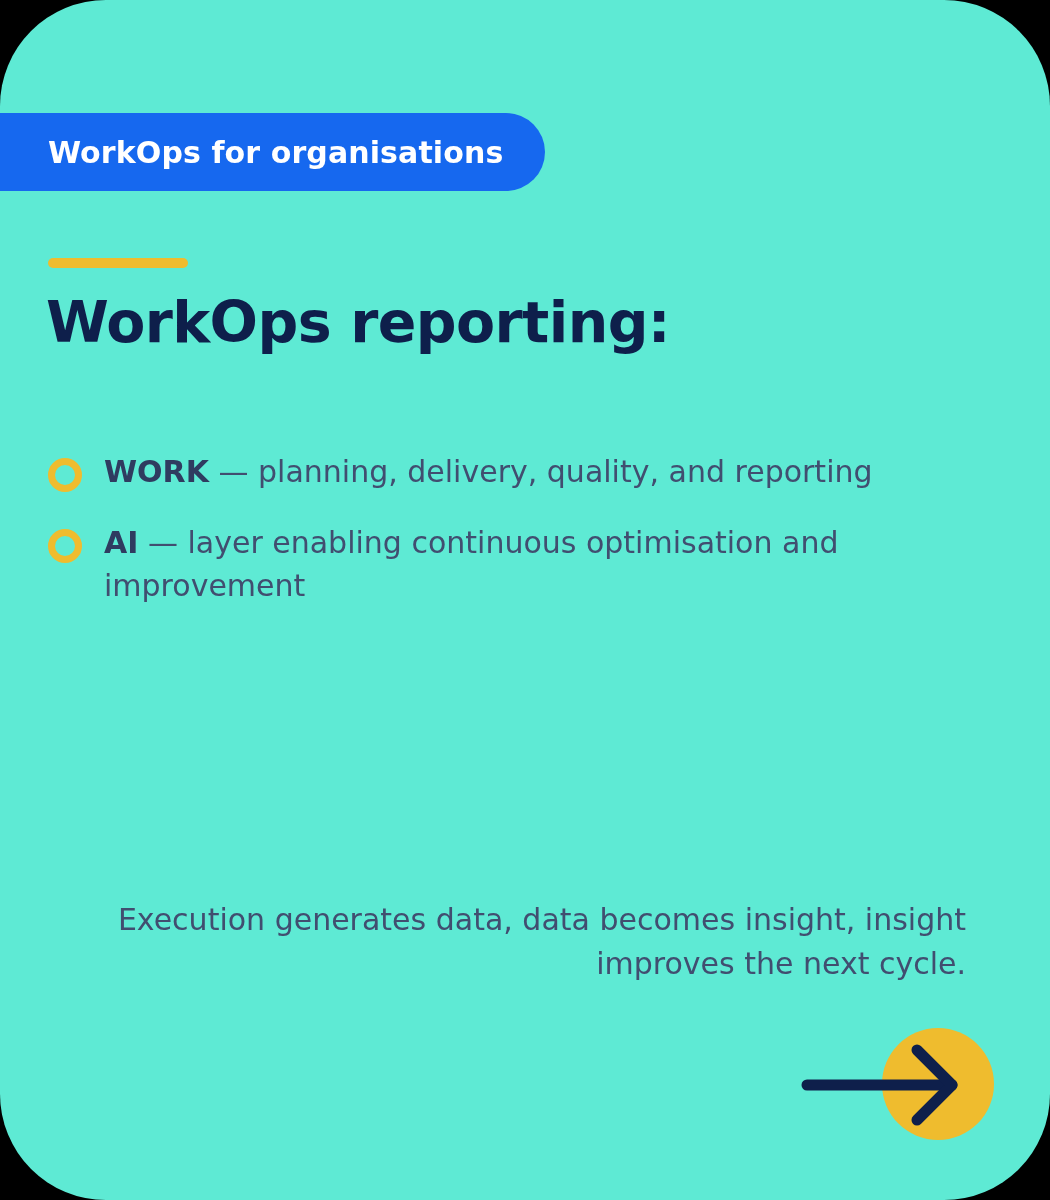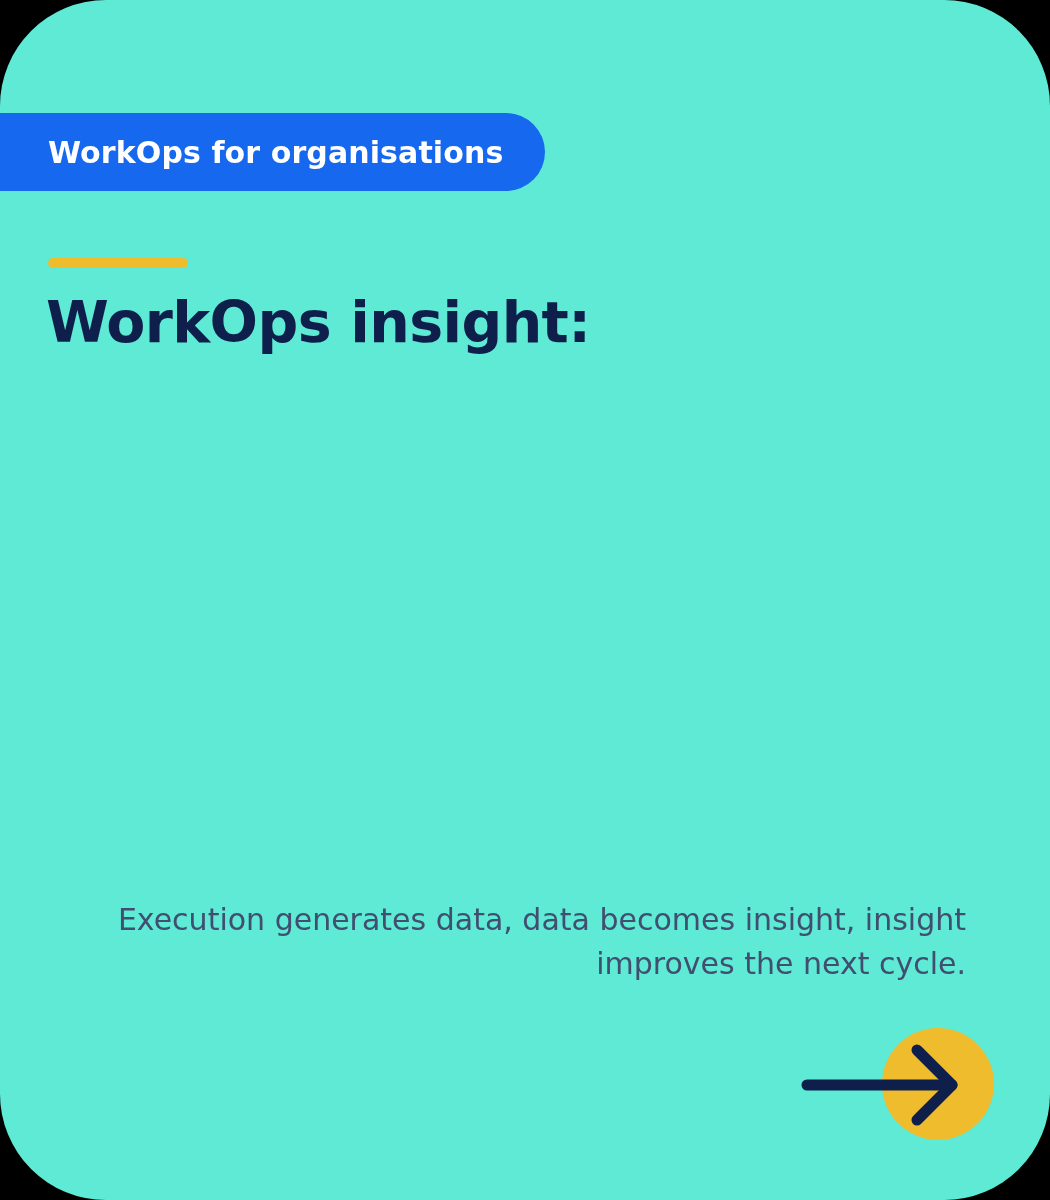--- a/index.html
+++ b/index.html
@@ -152,26 +152,34 @@
 <body>
 
 <div class="card">
 
   <div class="badge">
     <span class="badge-label">WorkOps for organisations</span>
   </div>
 
   <div class="accent-bar"></div>
 
-  <h1 class="heading">WorkOps insight:</h1>
+  <h1 class="heading">WorkOps reporting:</h1>
 
   <div class="bullet-list">
 
+    <div class="bullet-item">
+      <span class="bullet-ring"></span>
+      <span class="bullet-text"><span class="bullet-term">WORK</span><span> — </span><span>planning, delivery, quality, and reporting</span></span>
+    </div>
 
 
+    <div class="bullet-item">
+      <span class="bullet-ring"></span>
+      <span class="bullet-text"><span class="bullet-term">AI</span><span> — </span><span>layer enabling continuous optimisation and improvement</span></span>
+    </div>
 
   </div>
 
   <p class="closing">Execution generates data, data becomes insight, insight improves the next cycle.</p>
 
   <div class="arrow-wrap">
     <div class="arrow-circle"></div>
     <svg class="arrow-glyph" width="194" height="114" viewBox="0 0 194 114">
       <line x1="7" y1="57" x2="152" y2="57" stroke="#0E1F4B" stroke-width="11" stroke-linecap="round"></line>
       <polyline points="117,22 152,57 117,92" fill="none" stroke="#0E1F4B" stroke-width="11" stroke-linecap="round" stroke-linejoin="round"></polyline>

